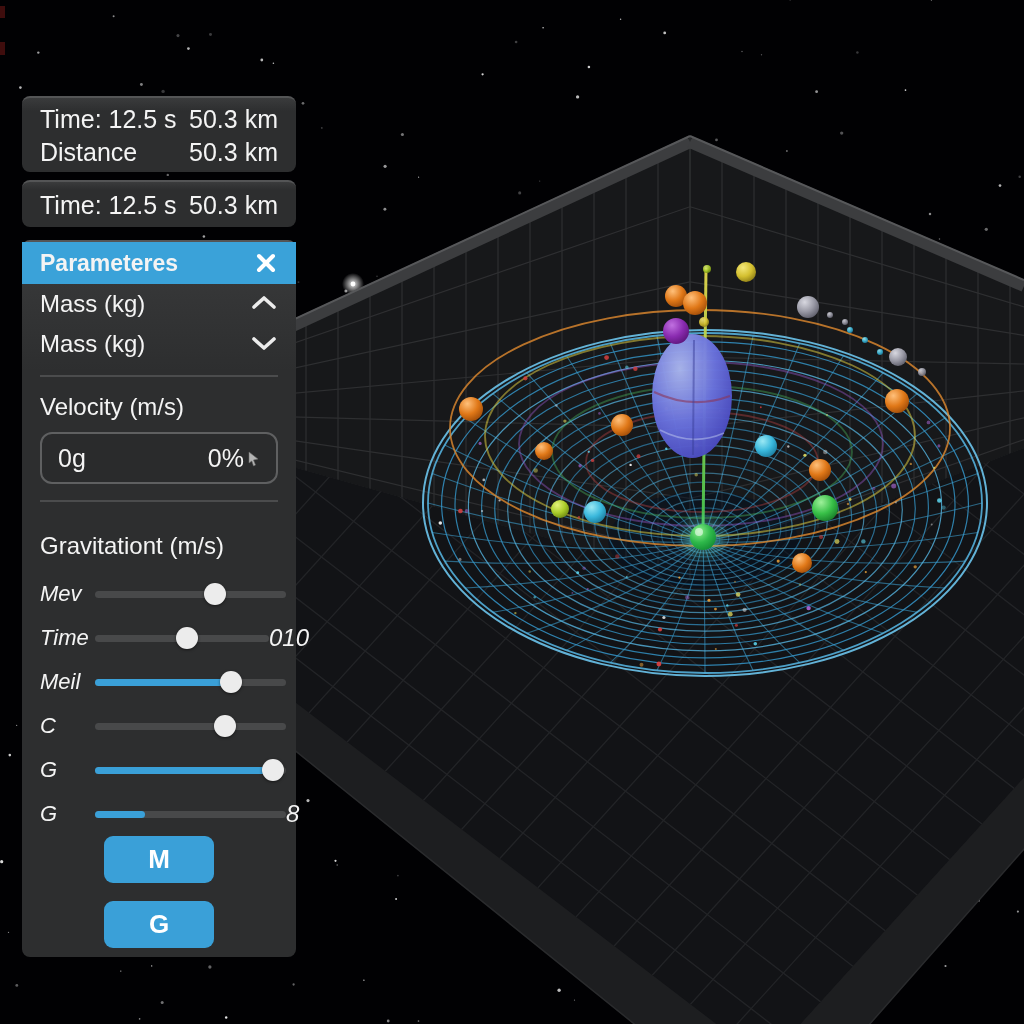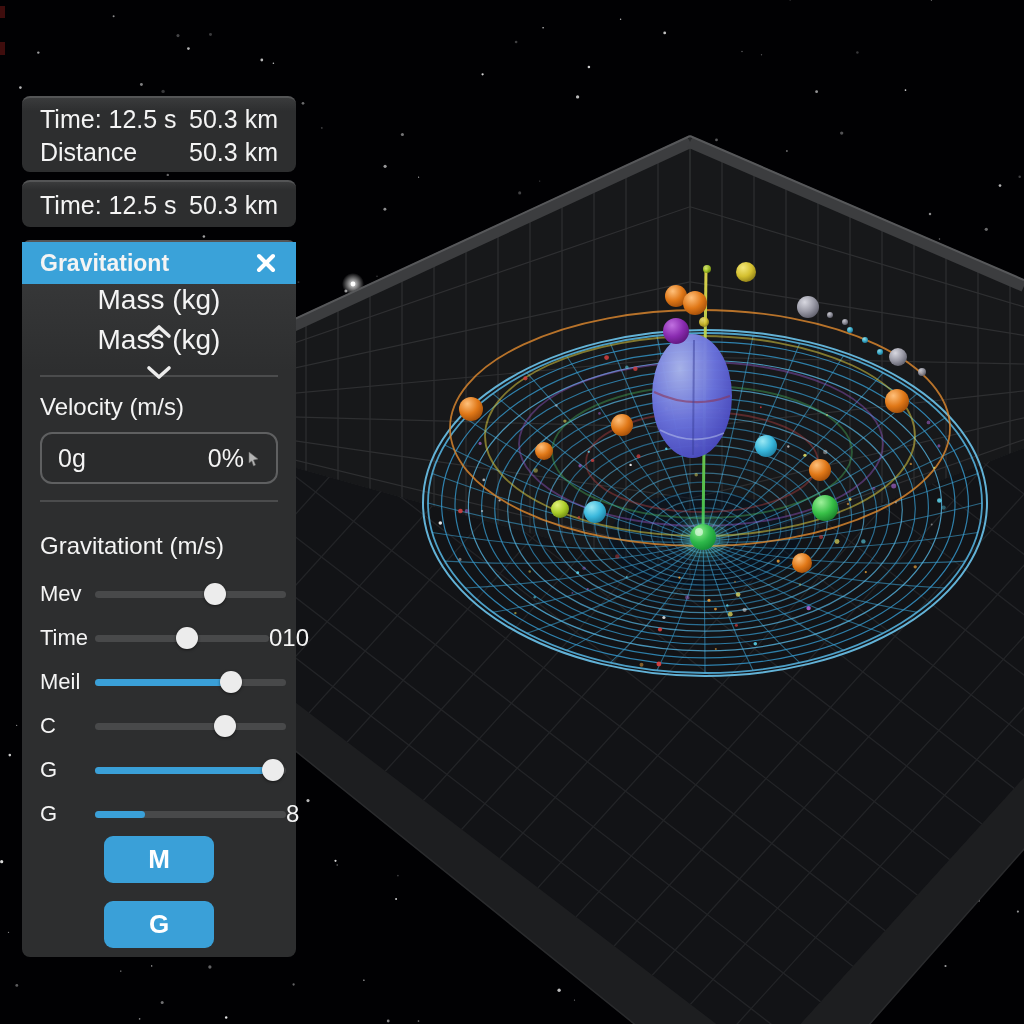--- a/index.html
+++ b/index.html
@@ -12,30 +12,30 @@
          border-top:2px solid #545556;box-sizing:border-box;}
   #stats1{top:96px;height:76px;display:flex;flex-direction:column;justify-content:space-around;padding:4px 0;}
   #stats2{top:180px;height:47px;display:flex;flex-direction:column;justify-content:center;}
   .stat-row{display:flex;justify-content:space-between;padding:0 18px;font-size:25px;line-height:30px;}
   #main{top:240px;height:717px;padding-bottom:10px;}
   #param-header{height:42px;background:#3aa2d9;display:flex;align-items:center;
                 padding:0 18px;border-radius:0;}
   #param-title{font-size:23px;font-weight:600;}
   #close-btn{margin-left:auto;width:24px;height:24px;display:flex;align-items:center;justify-content:center;cursor:pointer;}
   .mass-row{height:40px;display:flex;align-items:center;justify-content:space-between;
-            padding:0 18px;font-size:28px;flex-direction:column;}
+            padding:0 18px;font-size:24px;}
   .mass-row:first-of-type{margin-top:10px;}
   .divider{margin:11px 18px 0;border-top:2px solid #4b4c4d;}
   .divider.d2{margin-top:16px;}
   .section-label{margin:14px 18px 0;height:32px;line-height:32px;font-size:24px;}
   .section-label.grav{margin-top:28px;}
   #vel-input{margin:9px 18px 0;height:48px;border:2px solid #5f6061;border-radius:12px;
              background:#2a2b2c;display:flex;align-items:center;padding:0 16px;font-size:25px;}
   #vel-right{margin-left:auto;display:flex;align-items:center;gap:3px;}
-  #sliders{margin-top:10px;}
+  #sliders{margin-top:10px;font-style:italic;}
   .srow{height:44px;display:flex;align-items:center;padding:0 18px;}
   .slabel{width:52px;font-size:22px;flex:none;}
   .track{flex:none;width:191px;height:7px;border-radius:4px;background:#48494a;position:relative;margin-left:3px;}
   .track.short{width:174px;}
   .fill{position:absolute;left:0;top:0;height:100%;border-radius:4px;background:#3aa0d8;}
   .thumb{position:absolute;top:-8px;width:22px;height:22px;border-radius:50%;background:#ececec;
          box-shadow:0 1px 3px rgba(0,0,0,.5);}
   .sval{margin-left:auto;font-size:24px;}
   .btn{display:block;margin:0 auto;width:110px;height:47px;border:none;border-radius:9px;
        background:#3aa0d8;color:#fff;font-size:26px;font-weight:600;cursor:pointer;
@@ -688,21 +688,21 @@
 
 <div class="panel" id="stats2">
   <div class="stat-row">
     <span>Time: 12.5 s</span>
     <span>50.3 km</span>
   </div>
 </div>
 
 <div class="panel" id="main">
   <div id="param-header">
-    <span id="param-title">Gravitationt</span>
+    <span id="param-title">Parameteres</span>
     <span id="close-btn">
       <svg width="22" height="22" viewBox="0 0 22 22">
         <line x1="4" y1="4" x2="18" y2="18" stroke="#fff" stroke-width="4" stroke-linecap="round"></line>
         <line x1="18" y1="4" x2="4" y2="18" stroke="#fff" stroke-width="4" stroke-linecap="round"></line>
       </svg>
     </span>
   </div>
 
   <div class="mass-row">
     <span>Mass (kg)</span>

